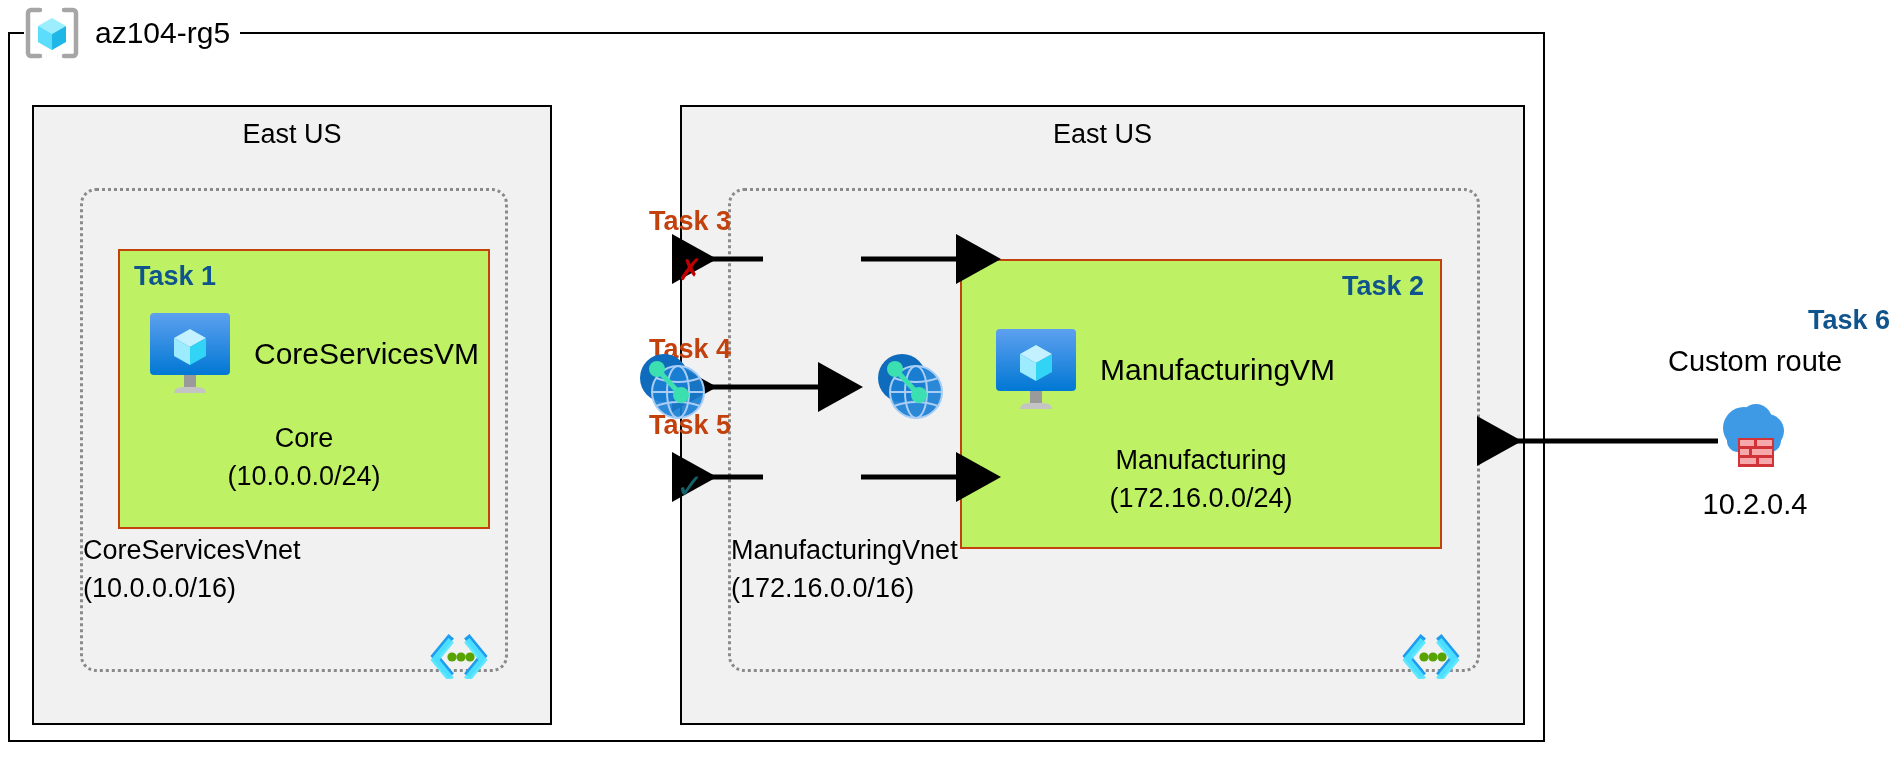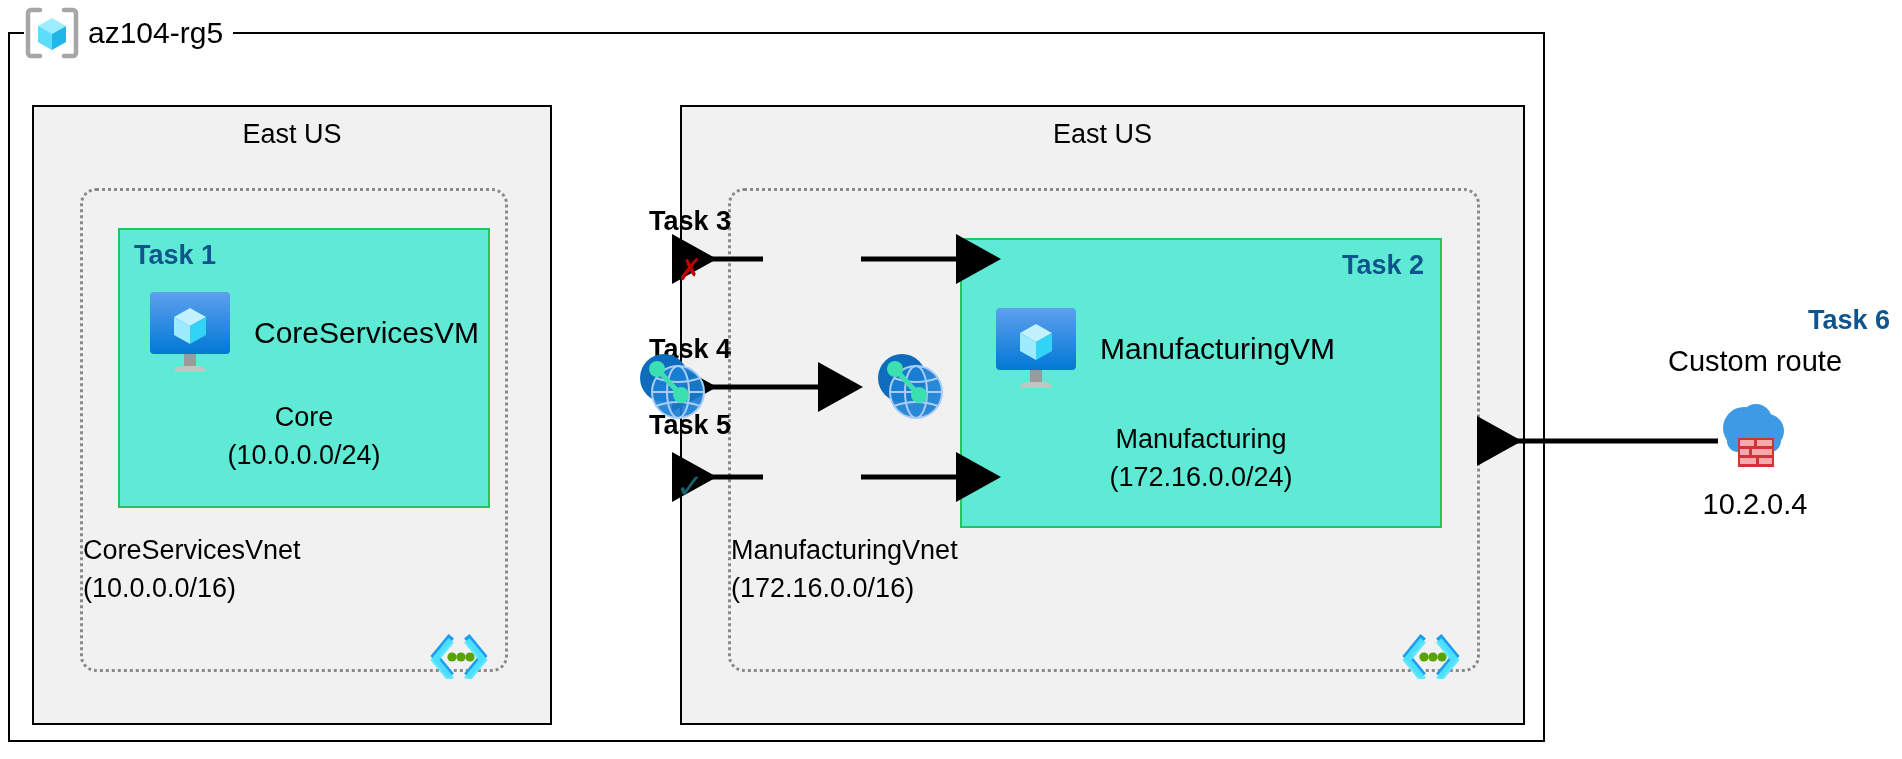--- a/index.html
+++ b/index.html
@@ -36,21 +36,21 @@
   
   .rg-title-gap {
     position: absolute;
     left: 24px;
     top: 16px;
     height: 34px;
     background: #ffffff;
     z-index: 3;
     display: flex;
     align-items: center;
-    gap: 8px;
+    gap: 15px;
     padding-right: 10px;
   }
   .rg-title-text {
     font-size: 30px;
     line-height: 1;
     color: #000000;
     white-space: nowrap;
   }
 
   
@@ -100,23 +100,24 @@
   
   .subnet-glyph {
     position: absolute;
     width: 64px;
     height: 46px;
   }
 
   
   .subnet {
     position: absolute;
-    background: #5eead4;
-    border: 2px solid #22c55e;
+    background: #bef264;
+    border: 2px solid #c2410c;
     box-sizing: border-box;
+    margin-top: 21px;
   }
   .task-tag {
     position: absolute;
     font-size: 27px;
     font-weight: bold;
     color: #0f548c;
     white-space: nowrap;
   }
   .subnet-caption {
     position: absolute;
@@ -137,21 +138,21 @@
     gap: 18px;
   }
   .vm-icon { width: 92px; height: 86px; flex: 0 0 92px; }
   .vm-name { font-size: 30px; color: #000000; white-space: nowrap; }
 
   
   .task-label {
     position: absolute;
     font-size: 27px;
     font-weight: bold;
-    color: #000000;
+    color: #c2410c;
     text-align: center;
     white-space: nowrap;
   }
   .arrow-svg { position: absolute; overflow: visible; }
   .mark {
     position: absolute;
     font-size: 30px;
     font-weight: bold;
     text-align: center;
     white-space: nowrap;

